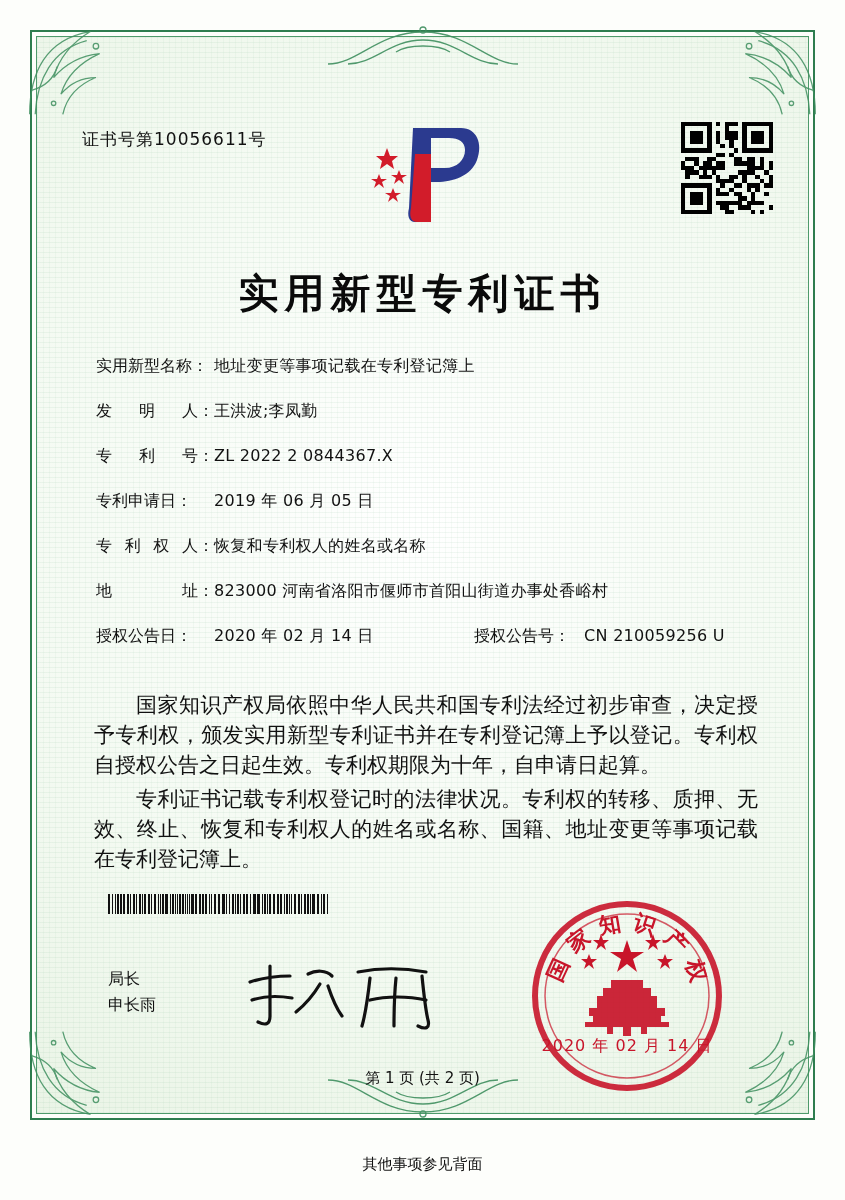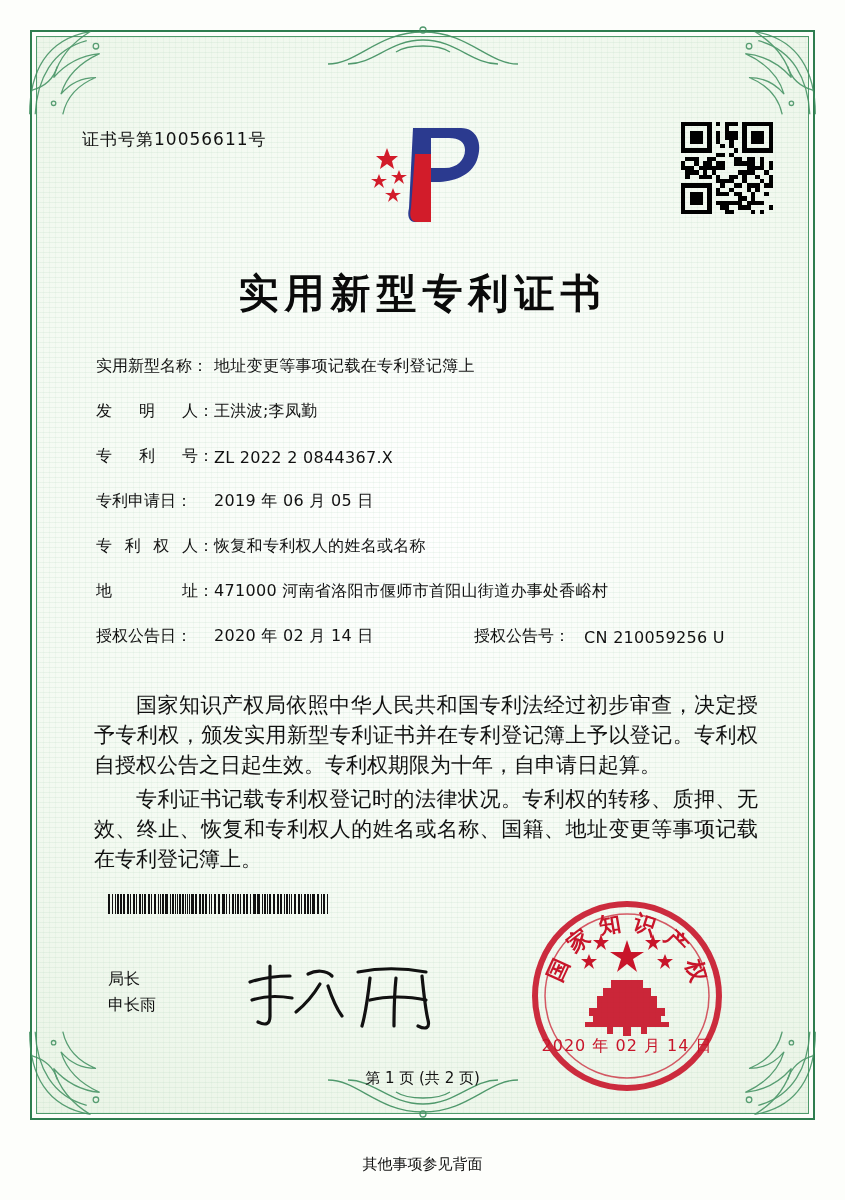--- a/index.html
+++ b/index.html
@@ -118,21 +118,21 @@
     position: absolute;
     left: 60px;
     top: 320px;
     width: 660px;
     font-size: 16px;
     color: #111;
     font-family: "DejaVu Sans", "Liberation Sans", sans-serif;
   }
   .field-row {
     display: flex;
-    align-items: flex-end;
+    align-items: flex-start;
     margin-bottom: 24px;
   }
   .field-label {
     width: 118px;
     flex: 0 0 118px;
     letter-spacing: 0;
     white-space: nowrap;
   }
   .field-label.spread {
     display: flex;
@@ -795,21 +795,21 @@
           <span>权</span>
           <span>人：</span>
         </div>
         <div class="field-value">恢复和专利权人的姓名或名称</div>
       </div>
       <div class="field-row">
         <div class="field-label spread">
           <span>地</span>
           <span>址：</span>
         </div>
-        <div class="field-value">471000 河南省洛阳市偃师市首阳山街道办事处香峪村</div>
+        <div class="field-value">823000 河南省洛阳市偃师市首阳山街道办事处香峪村</div>
       </div>
       <div class="field-row dual">
         <div class="field-label">授权公告日：</div>
         <div class="field-value">2020 年 02 月 14 日</div>
         <div class="field-label2">授权公告号：</div>
         <div class="field-value">CN 210059256 U</div>
       </div>
     </div>
 
     <div class="paragraphs">

